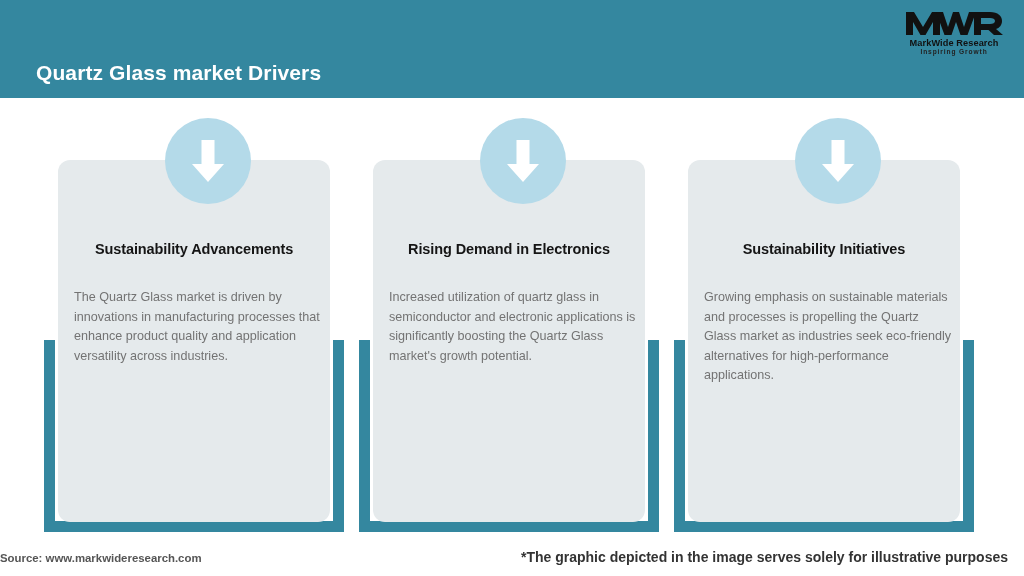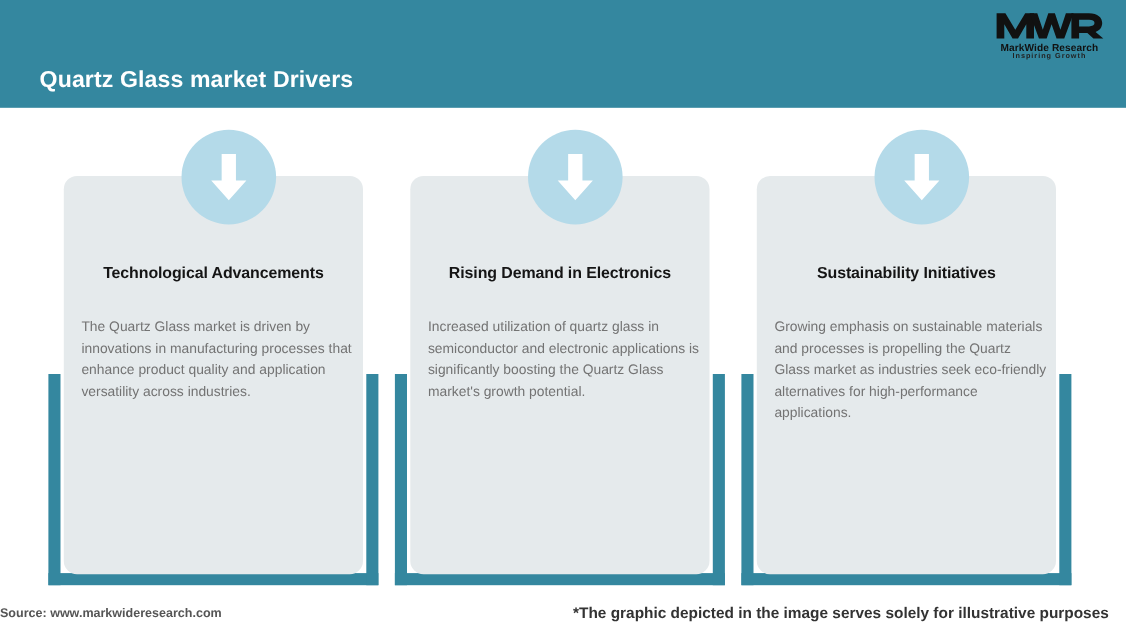--- a/index.html
+++ b/index.html
@@ -204,21 +204,21 @@
 <div class="cards">
 
   <div class="card-wrap c0">
     <div class="bracket"></div>
     <div class="panel">
       <div class="icon-badge">
         <svg width="40" height="46" viewBox="0 0 40 46">
           <path d="M13.5 2 L26.5 2 L26.5 26 L36 26 L20 44 L4 26 L13.5 26 Z" fill="#ffffff"></path>
         </svg>
       </div>
-      <div class="card-title">Technological Advancements</div>
+      <div class="card-title">Sustainability Advancements</div>
       <div class="card-body">The Quartz Glass market is driven by innovations in manufacturing processes that enhance product quality and application versatility across industries.</div>
     </div>
   </div>
 
   <div class="card-wrap c2">
     <div class="bracket"></div>
     <div class="panel">
       <div class="icon-badge">
         <svg width="40" height="46" viewBox="0 0 40 46">
           <path d="M13.5 2 L26.5 2 L26.5 26 L36 26 L20 44 L4 26 L13.5 26 Z" fill="#ffffff"></path>

